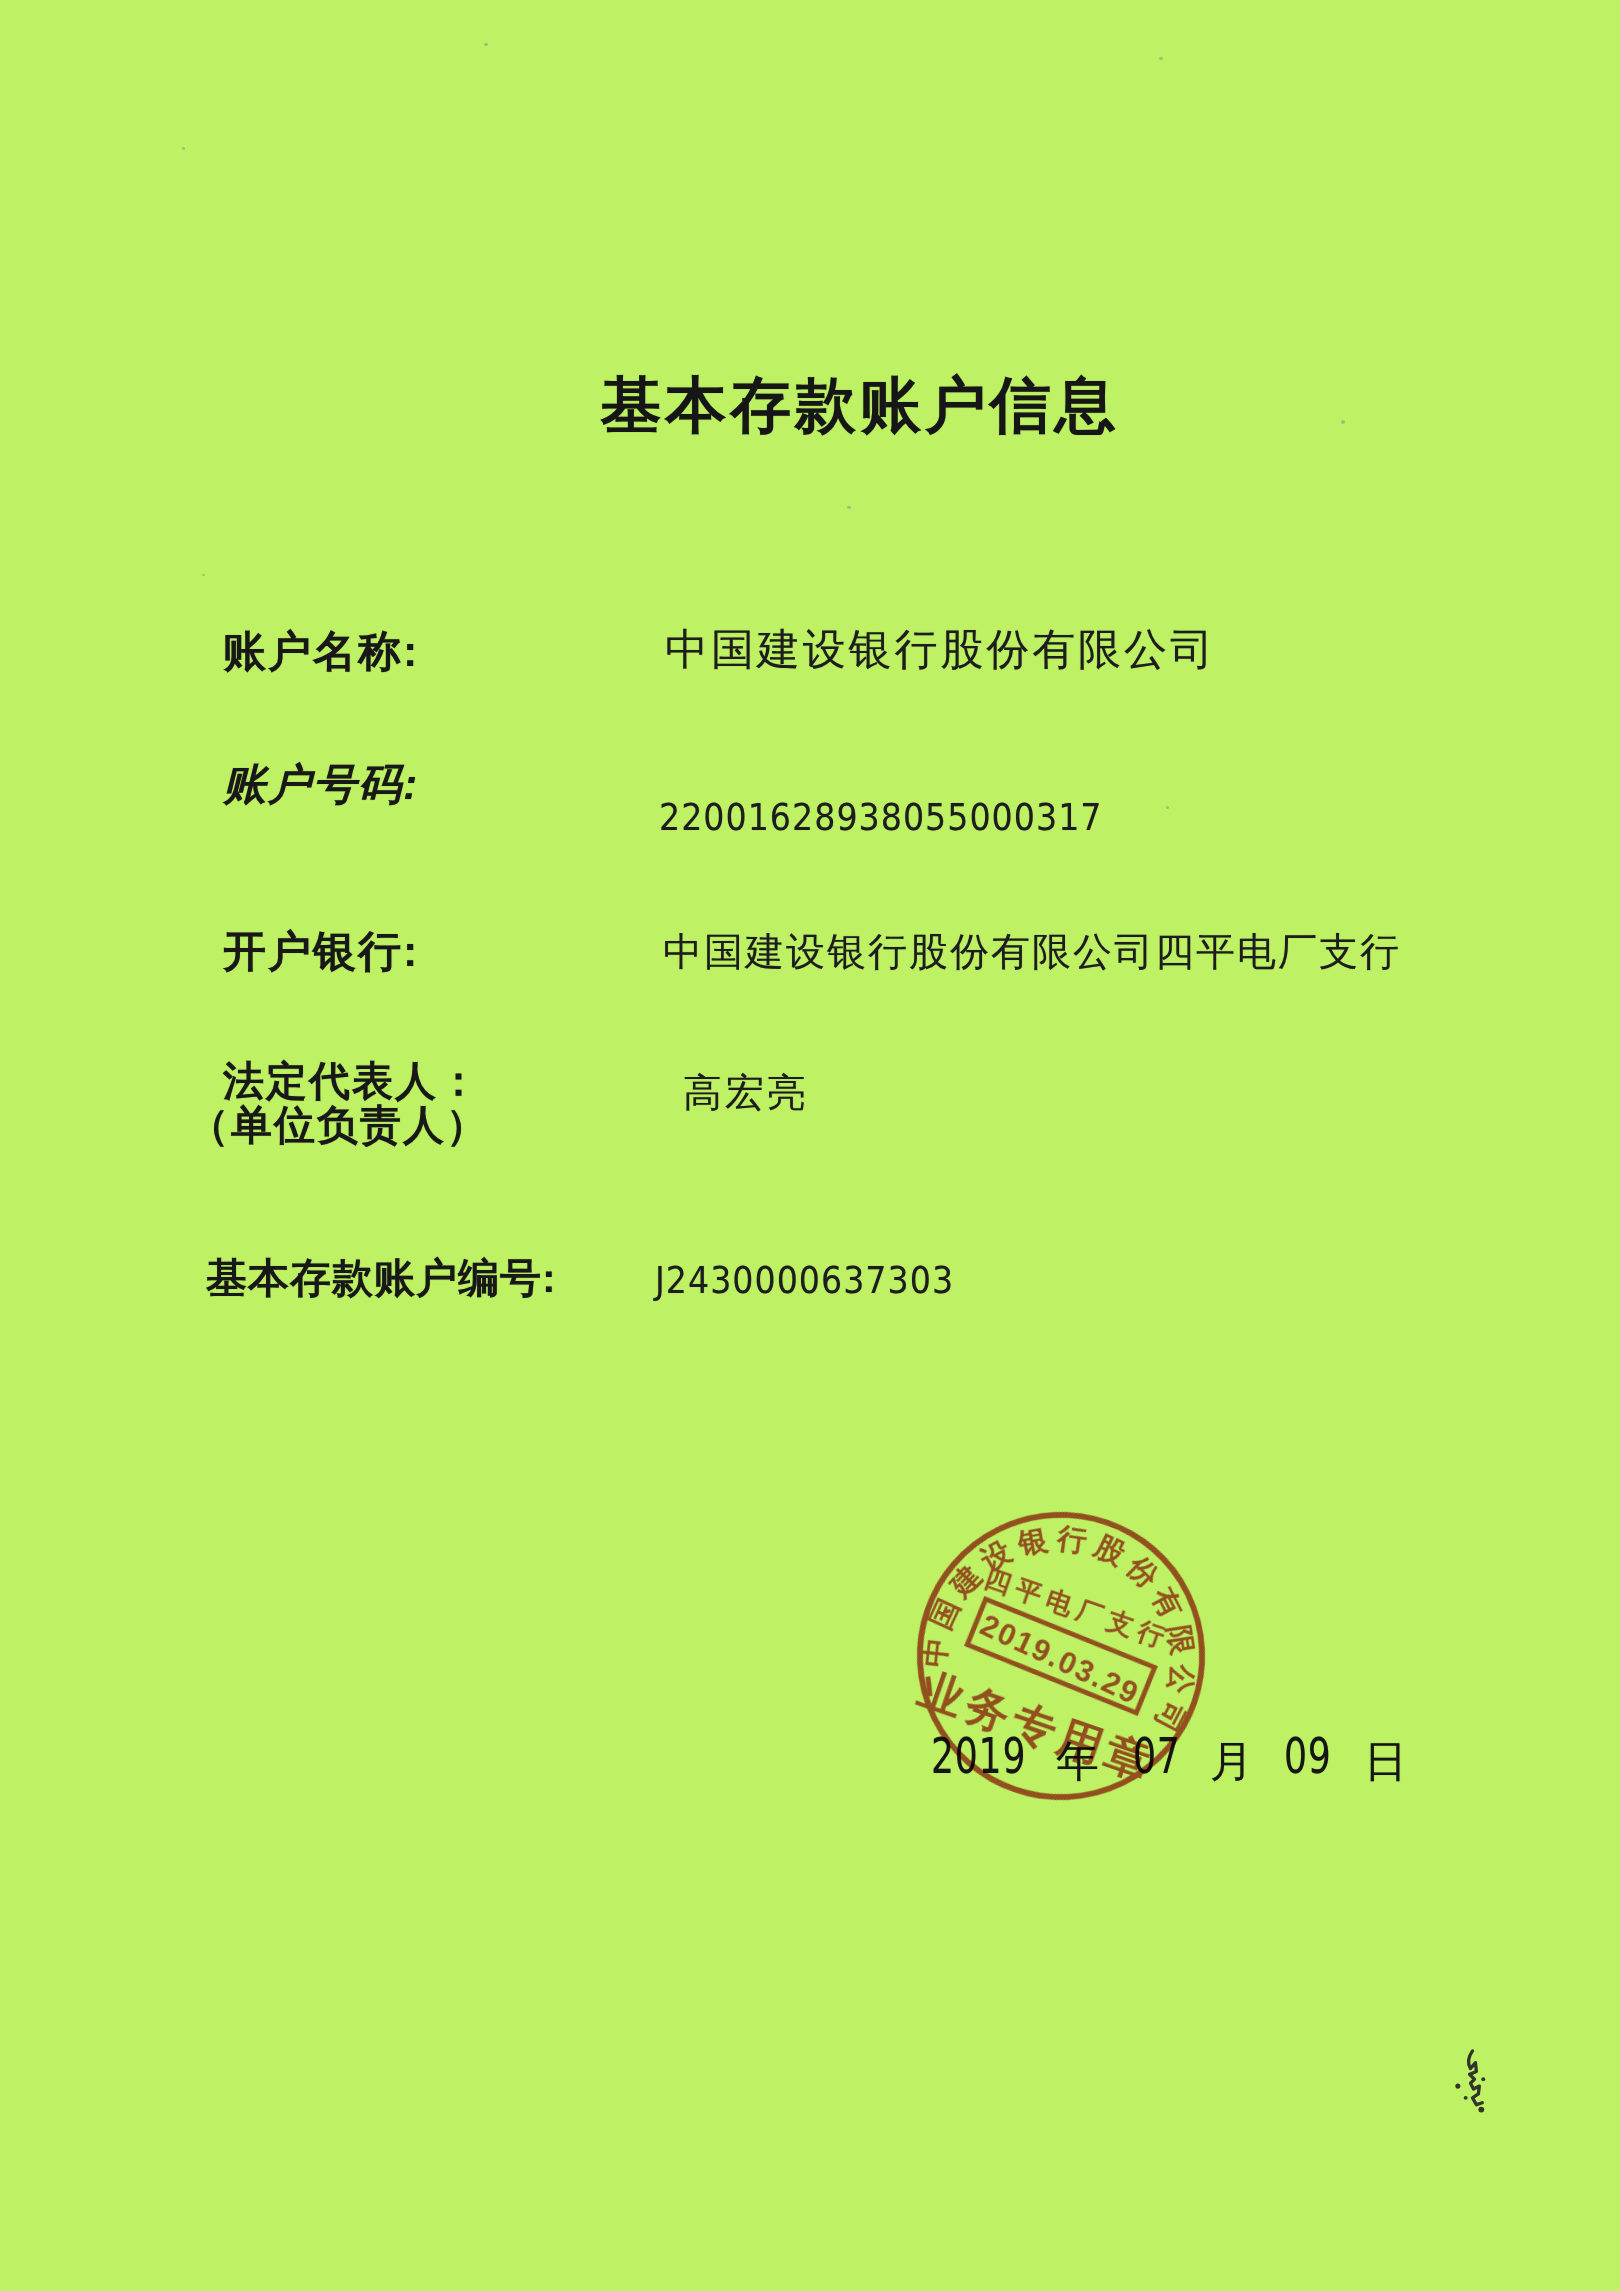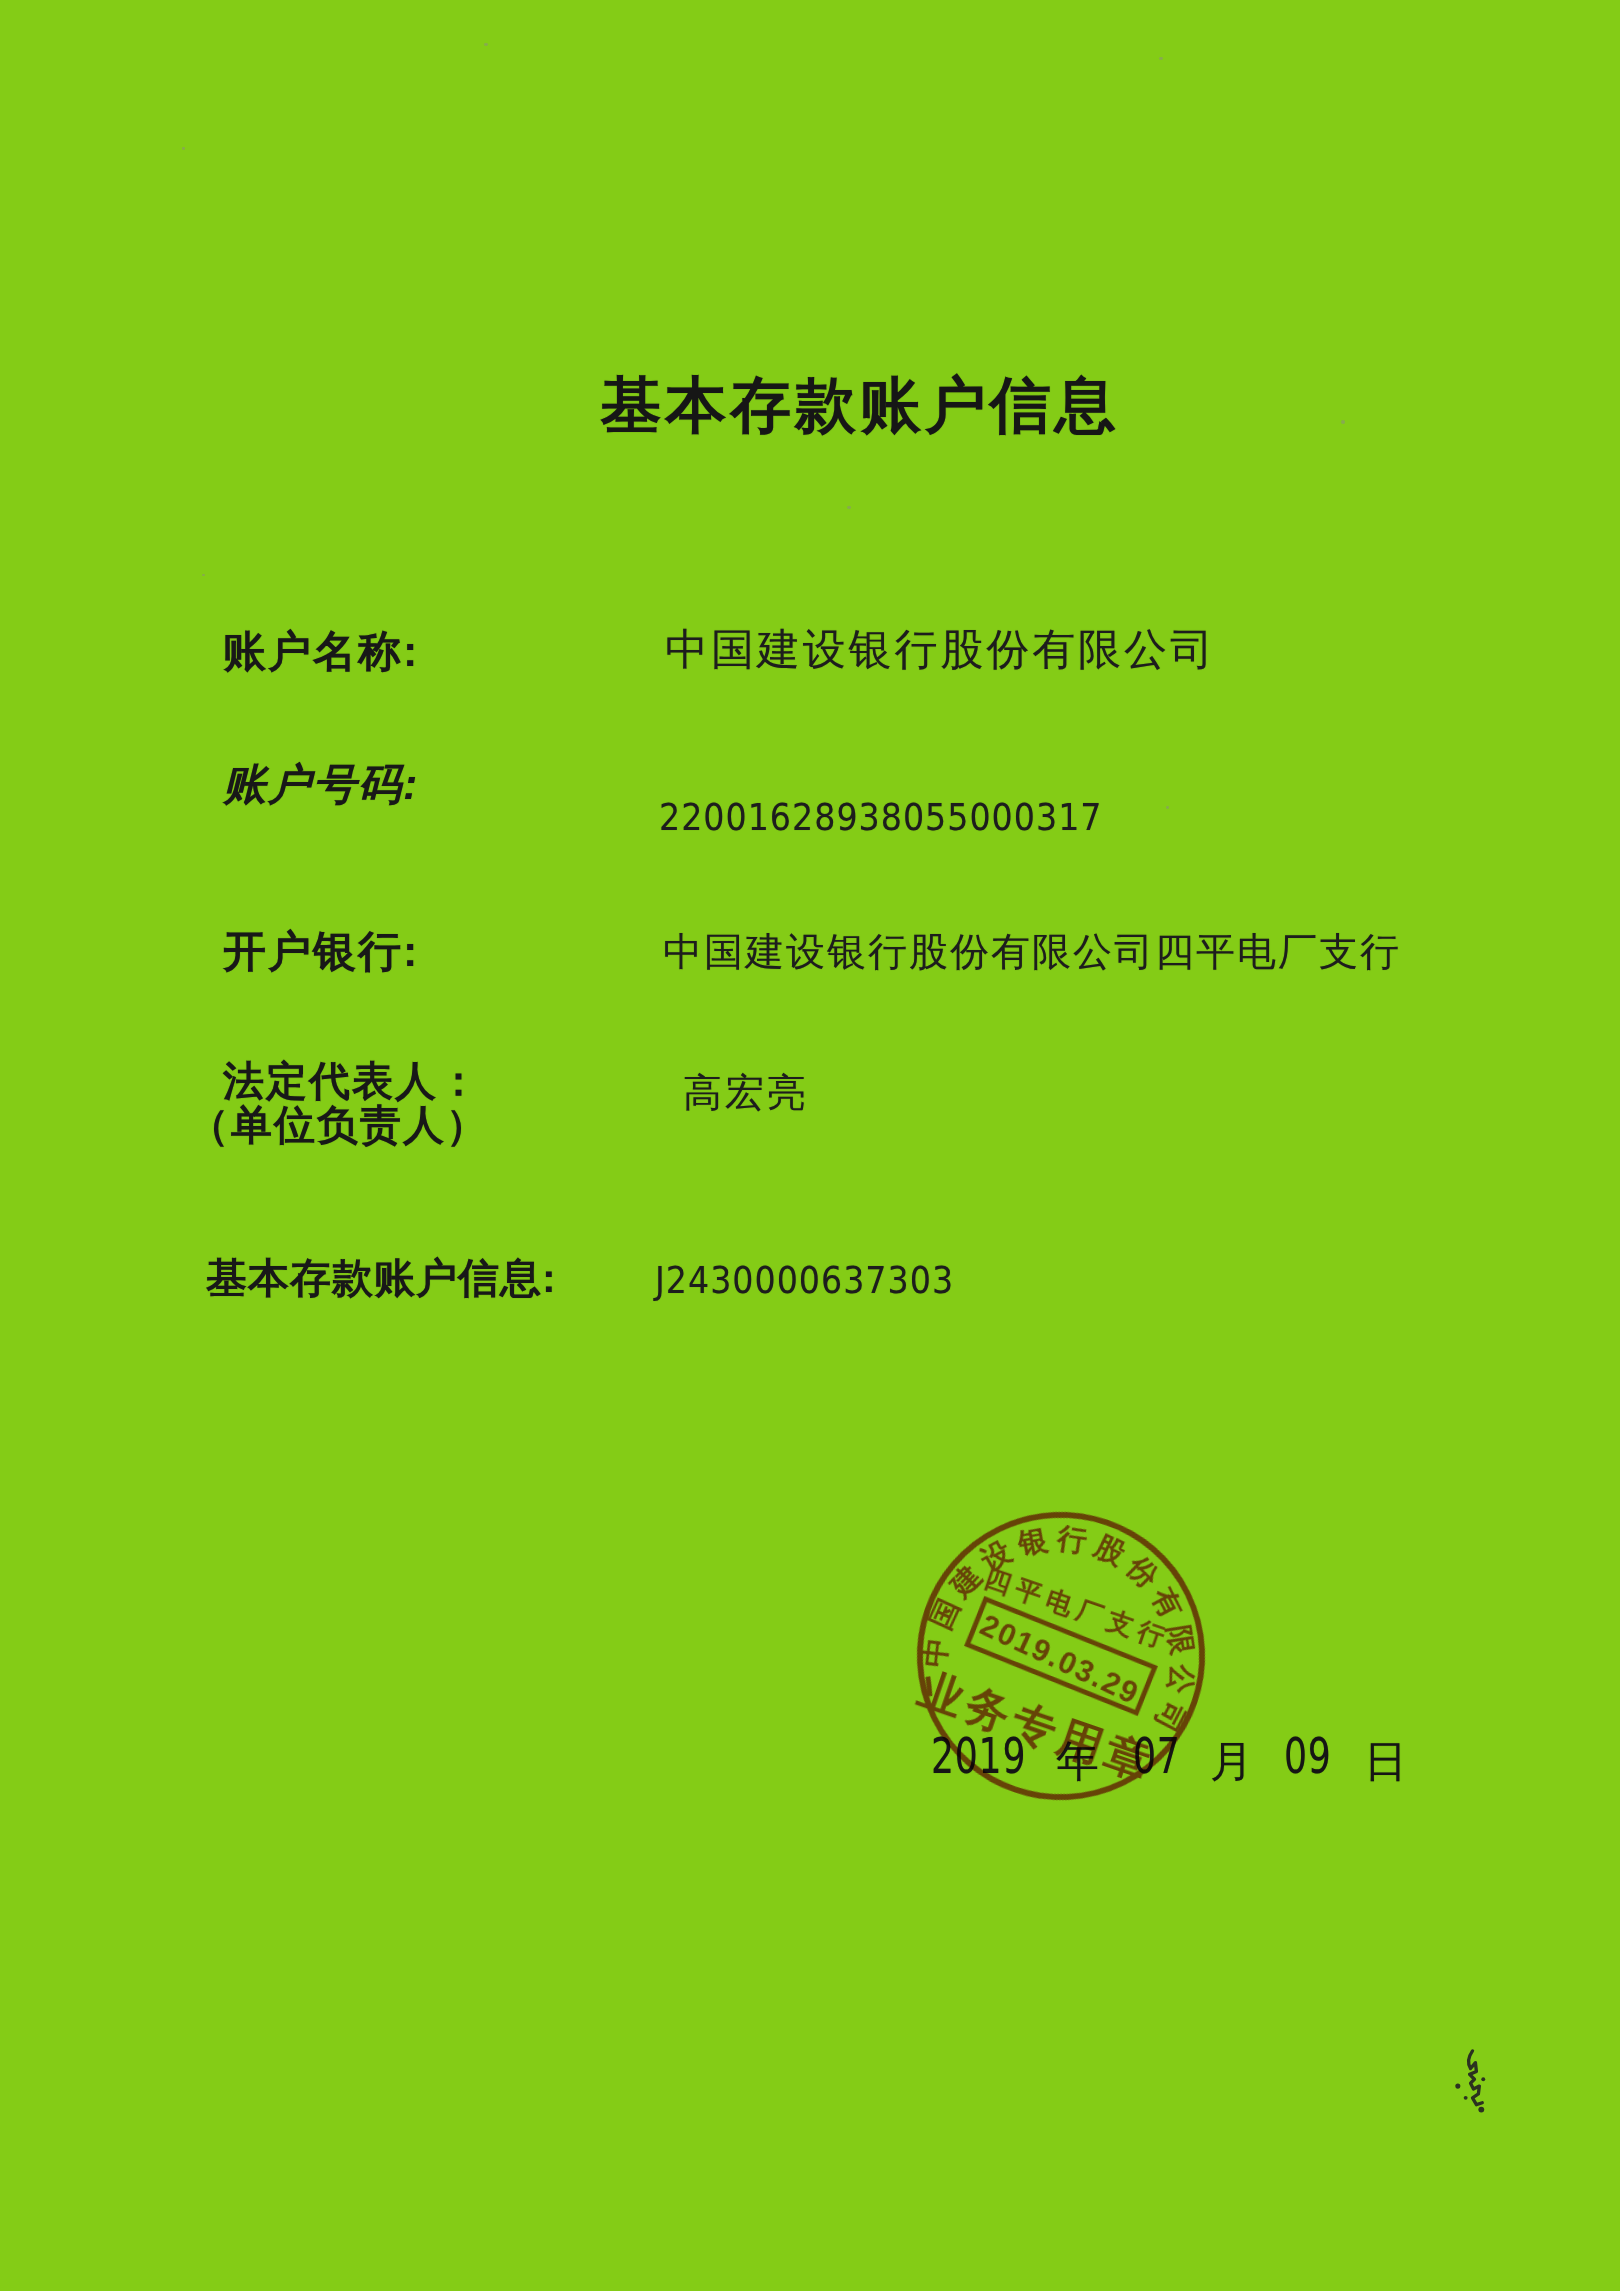--- a/index.html
+++ b/index.html
@@ -1,20 +1,20 @@
 <!DOCTYPE html>
 <html><head>
 <meta charset="utf-8">
 <style>
   * { margin:0; padding:0; box-sizing:border-box; }
   html,body { background:#e8e8e8; }
   body { width:1620px; height:2292px; position:relative;
          font-family:"Liberation Sans", sans-serif; }
   .page { position:absolute; left:0; top:0; width:1620px; height:2292px;
-          background:#84cc16; overflow:hidden; color:#1c1c1c; }
+          background:#bef264; overflow:hidden; color:#1c1c1c; }
 
   .title { position:absolute; left:860px; top:365px; transform:translateX(-50%);
            white-space:nowrap; font-size:61px; font-weight:700; letter-spacing:3.9px;
            color:#161616; text-shadow:0 0 1px rgba(20,20,20,.45);
            font-family:"Liberation Serif", serif; }
 
   .f-label { position:absolute; white-space:nowrap; font-weight:700;
              font-size:43px; letter-spacing:2px; color:#181818;
              text-shadow:0 0 1px rgba(20,20,20,.4); }
   .f-value { position:absolute; white-space:nowrap; font-size:41px;
@@ -77,21 +77,21 @@
   <div class="f-label lbl-r2">账户号码:</div>
   <div class="f-value num val-r2">22001628938055000317</div>
 
   <div class="f-label lbl-r3">开户银行:</div>
   <div class="f-value val-r3">中国建设银行股份有限公司四平电厂支行</div>
 
   <div class="f-label lbl-r4a">法定代表人：</div>
   <div class="f-label lbl-r4b">（单位负责人）</div>
   <div class="f-value val-r4">高宏亮</div>
 
-  <div class="f-label lbl-r5">基本存款账户信息:</div>
+  <div class="f-label lbl-r5">基本存款账户编号:</div>
   <div class="f-value num val-r5">J2430000637303</div>
 
   <div class="date-line">
     <span class="date-part dnum d-year">2019</span>
     <span class="date-part dcjk d-yu">年</span>
     <span class="date-part dnum d-month">07</span>
     <span class="date-part dcjk d-mu">月</span>
     <span class="date-part dnum d-day">09</span>
     <span class="date-part dcjk d-du">日</span>
   </div>

